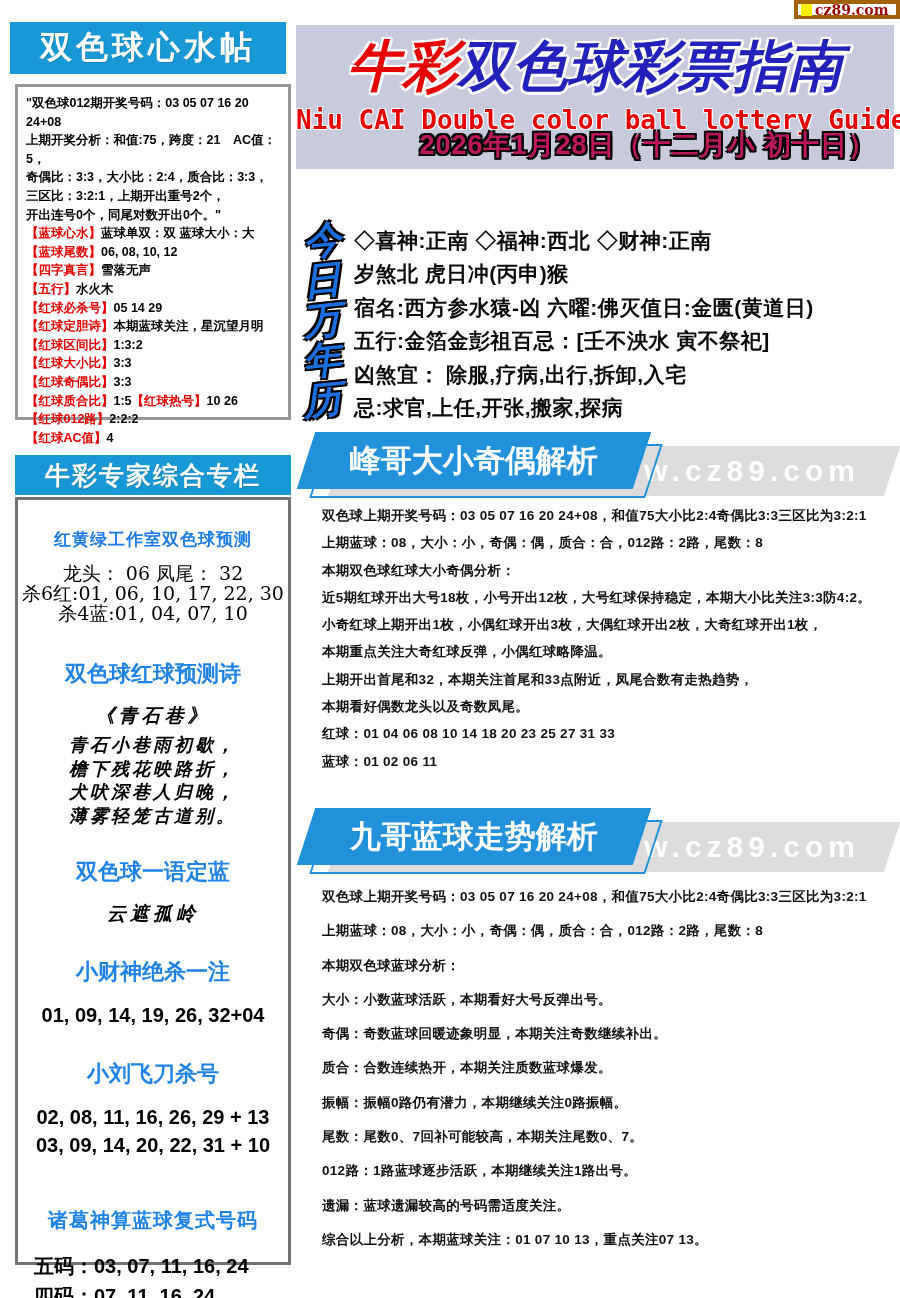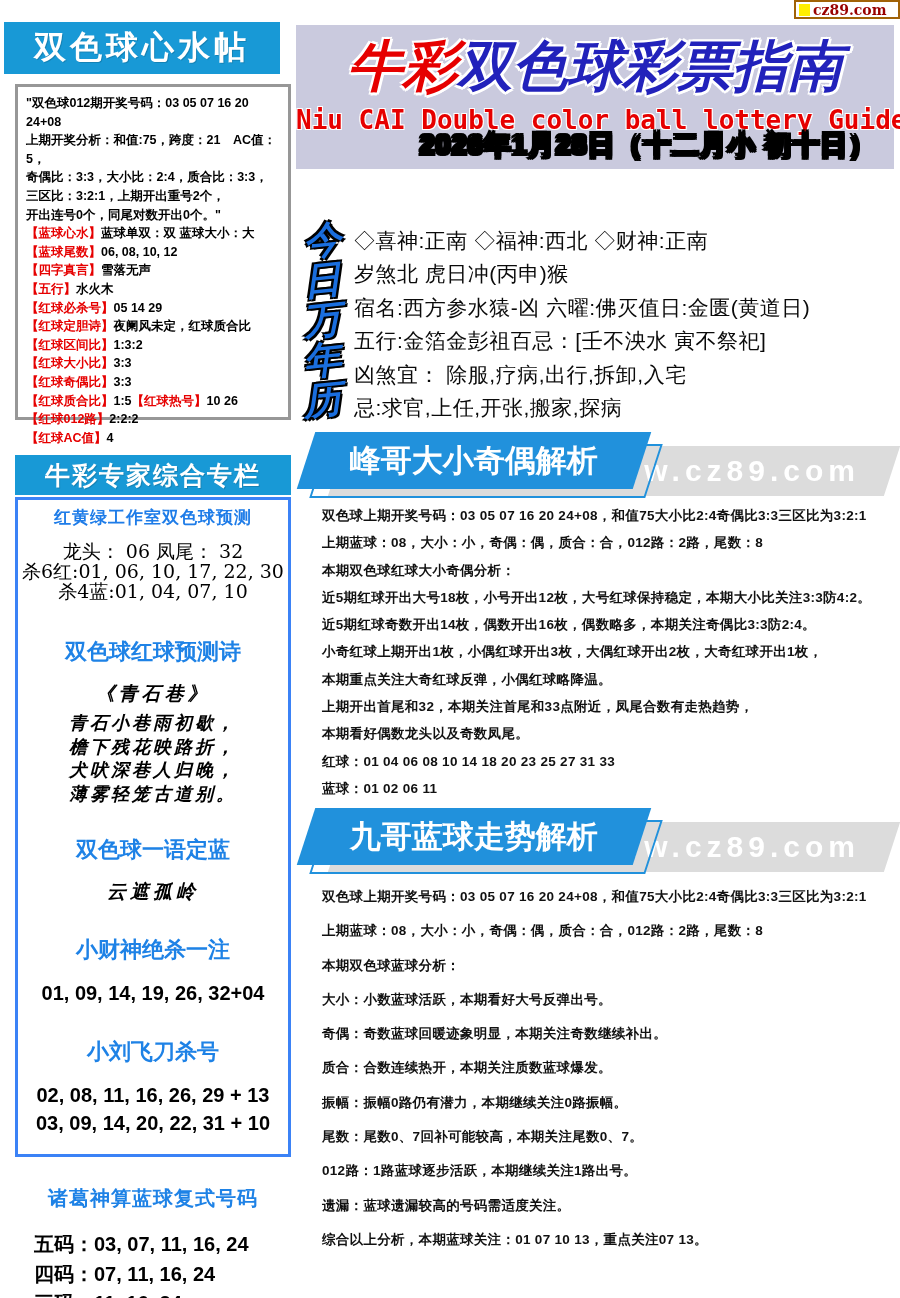--- a/index.html
+++ b/index.html
@@ -6,80 +6,80 @@
   body {
     width:900px; height:1298px; position:relative; background:#ffffff;
     font-family:"Liberation Sans", sans-serif; overflow:hidden;
   }
   .blue-head {
     background:#1899d6; color:#fff; text-align:center;
     font-weight:bold; font-family:"DejaVu Serif", serif;
     display:flex; align-items:center; justify-content:center;
     text-shadow:1px 1px 0 rgba(0,0,0,.15);
   }
-  .head1 { position:absolute; left:4px; top:22px; width:276px; height:52px; font-size:32px; letter-spacing:4px; }
+  .head1 { position:absolute; left:10px; top:22px; width:276px; height:52px; font-size:32px; letter-spacing:4px; }
   .head2 { position:absolute; left:15px; top:455px; width:276px; height:40px; font-size:25px; letter-spacing:2px; }
   .box1 {
     position:absolute; left:15px; top:84px; width:276px; height:336px;
     border:3px solid #979797; background:#fff; padding:7px 6px 0 8px;
   }
   .box1 .iline { font-size:12.5px; font-weight:bold; color:#000; line-height:18.6px; letter-spacing:0; }
   .box1 .hline { font-size:12.5px; font-weight:bold; line-height:18.6px; white-space:nowrap; }
   .seg-red { color:#e60000; }
   .seg-black { color:#000; }
   .box2 {
-    position:absolute; left:15px; top:497px; width:276px; height:660px;
-    border:3px solid #3b82f6; background:#fff; padding:6px 4px 0 4px; text-align:center;
+    position:absolute; left:15px; top:497px; width:276px; height:768px;
+    border:3px solid #737373; background:#fff; padding:28px 4px 0 4px; text-align:center;
   }
   .bluehead-small { color:#1e7ce8; font-size:17px; font-weight:bold; font-family:"DejaVu Serif", serif; letter-spacing:1px; margin-bottom:12px; }
   .serif-line { color:#000; font-size:19px; font-family:"DejaVu Serif", serif; line-height:20px; }
   .bluehead { color:#1e82e6; font-size:22px; font-weight:bold; margin-top:30px; margin-bottom:14px; }
   .bluehead-first { margin-top:36px; }
   .poem-title { color:#000; font-size:19px; font-weight:bold; font-family:"DejaVu Serif", serif; font-style:italic; margin-bottom:4px; letter-spacing:4px; }
   .poem { color:#000; font-size:18px; font-weight:bold; font-family:"DejaVu Serif", serif; font-style:italic; line-height:23.5px; letter-spacing:3px; }
   .nums { color:#000; font-size:20px; font-weight:bold; line-height:28px; }
   .bluehead-small2 { color:#1e82e6; font-size:20px; font-weight:bold; margin-top:48px; margin-bottom:18px; letter-spacing:1px; }
   .kv { color:#000; font-size:20px; font-weight:bold; text-align:left; padding-left:12px; line-height:29.5px; }
   
   .badge {
     position:absolute; right:0; top:0; width:106px; height:19px;
-    background:#fff; border:2px solid #a16207; display:flex; align-items:center; padding-left:3px;
+    background:#fff; border:4px solid #a16207; display:flex; align-items:center; padding-left:3px;
   }
   .badge .sq { width:11px; height:12px; background:#ffee00; margin-right:3px; }
   .badge .bt { color:#990000; font-family:"DejaVu Serif", serif; font-weight:bold; font-size:14px; line-height:1; }
   
   .mast { position:absolute; left:296px; top:25px; width:598px; height:144px; background:#cacade; }
   .mtitle {
     text-align:center; font-family:"DejaVu Serif", serif; font-weight:bold; font-style:italic;
     font-size:55px; line-height:78px; letter-spacing:0px; white-space:nowrap; margin-top:2px;
     text-shadow:-2px -2px 0 #fff, 2px -2px 0 #fff, -2px 2px 0 #fff, 2px 2px 0 #fff, 0 3px 0 #fff, 3px 0 0 #fff;
   }
   .mtitle .tr { color:#e60000; }
   .mtitle .tb { color:#2222bb; }
   .msub {
     text-align:center; color:#e60000; font-family:"DejaVu Sans Mono", monospace; font-weight:bold;
     font-size:26px; line-height:30px; white-space:nowrap;
     text-shadow:-1px -1px 0 #fff, 1px -1px 0 #fff, -1px 1px 0 #fff, 1px 1px 0 #fff;
   }
   .mdate {
-    position:absolute; right:18px; bottom:6px; color:#000000; font-weight:bold; font-size:27px; white-space:nowrap;
+    position:absolute; right:18px; bottom:6px; color:#be185d; font-weight:bold; font-size:27px; white-space:nowrap;
     text-shadow:-2px -2px 0 #000, 2px -2px 0 #000, -2px 2px 0 #000, 2px 2px 0 #000, 0 2px 0 #000, 2px 0 0 #000;
     letter-spacing:1px;
   }
   
   .almanac { position:absolute; left:296px; top:216px; width:600px; display:flex; }
   .alm-title { width:52px; padding-top:4px; }
   .alm-title .ch {
     font-size:38px; font-weight:bold; font-style:italic; color:#1a6ede; line-height:40px; text-align:center;
     font-family:"DejaVu Serif", serif;
     text-shadow:-2px -2px 0 #000, 2px -2px 0 #000, -2px 2px 0 #000, 2px 2px 0 #000;
     transform:rotate(-6deg);
   }
   .alm-lines { flex:1; padding-left:6px; padding-top:8px; }
-  .alm-line { font-size:21px; font-weight:normal; color:#0a0a0a; line-height:33.4px; white-space:nowrap; letter-spacing:0.5px; }
+  .alm-line { font-size:21px; font-weight:bold; color:#0a0a0a; line-height:33.4px; white-space:nowrap; letter-spacing:0.5px; }
   
   .banner { position:absolute; left:296px; width:600px; height:78px; }
   .banner .gray-strip {
     position:absolute; left:40px; right:4px; top:14px; height:50px;
     background:#dcdcdc; transform:skewX(-18deg);
   }
   .banner .site {
     position:absolute; right:36px; top:22px; color:#ffffff; font-weight:bold; font-size:30px;
     letter-spacing:5px; font-family:"Liberation Sans", sans-serif;
   }
@@ -116,21 +116,21 @@
       <div class="iline">奇偶比：3:3，大小比：2:4，质合比：3:3，</div>
       <div class="iline">三区比：3:2:1，上期开出重号2个，</div>
       <div class="iline">开出连号0个，同尾对数开出0个。"</div>
     </div>
   <div id="box1-items">
       <div class="hline"><span class="seg-red">【蓝球心水】</span><span class="seg-black">蓝球单双：双 蓝球大小：大</span></div>
       <div class="hline"><span class="seg-red">【蓝球尾数】</span><span class="seg-black">06, 08, 10, 12</span></div>
       <div class="hline"><span class="seg-red">【四字真言】</span><span class="seg-black">雪落无声</span></div>
       <div class="hline"><span class="seg-red">【五行】</span><span class="seg-black">水火木</span></div>
       <div class="hline"><span class="seg-red">【红球必杀号】</span><span class="seg-black">05 14 29</span></div>
-      <div class="hline"><span class="seg-red">【红球定胆诗】</span><span class="seg-black">夜阑风未定，红球质合比</span></div>
+      <div class="hline"><span class="seg-red">【红球定胆诗】</span><span class="seg-black">本期蓝球关注，星沉望月明</span></div>
       <div class="hline"><span class="seg-red">【红球区间比】</span><span class="seg-black">1:3:2</span></div>
       <div class="hline"><span class="seg-red">【红球大小比】</span><span class="seg-black">3:3</span></div>
       <div class="hline"><span class="seg-red">【红球奇偶比】</span><span class="seg-black">3:3</span></div>
       <div class="hline"><span class="seg-red">【红球质合比】</span><span class="seg-black">1:5</span><span class="seg-red">【红球热号】</span><span class="seg-black">10 26</span></div>
       <div class="hline"><span class="seg-red">【红球012路】</span><span class="seg-black">2:2:2</span></div>
       <div class="hline"><span class="seg-red">【红球AC值】</span><span class="seg-black">4</span></div>
     </div>
 </div>
 
 <div class="blue-head head2">牛彩专家综合专栏</div>
@@ -190,21 +190,20 @@
   <div class="outline-para"></div>
   <div class="blue-para">
     <span>峰哥大小奇偶解析</span>
   </div>
 </div>
 <div class="sec-lines" id="sec0-lines">
     <div class="sline">双色球上期开奖号码：03 05 07 16 20 24+08，和值75大小比2:4奇偶比3:3三区比为3:2:1</div>
     <div class="sline">上期蓝球：08，大小：小，奇偶：偶，质合：合，012路：2路，尾数：8</div>
     <div class="sline">本期双色球红球大小奇偶分析：</div>
     <div class="sline">近5期红球开出大号18枚，小号开出12枚，大号红球保持稳定，本期大小比关注3:3防4:2。</div>
-    <div class="sline">近5期红球奇数开出14枚，偶数开出16枚，偶数略多，本期关注奇偶比3:3防2:4。</div>
     <div class="sline">小奇红球上期开出1枚，小偶红球开出3枚，大偶红球开出2枚，大奇红球开出1枚，</div>
     <div class="sline">本期重点关注大奇红球反弹，小偶红球略降温。</div>
     <div class="sline">上期开出首尾和32，本期关注首尾和33点附近，凤尾合数有走热趋势，</div>
     <div class="sline">本期看好偶数龙头以及奇数凤尾。</div>
     <div class="sline">红球：01 04 06 08 10 14 18 20 23 25 27 31 33</div>
     <div class="sline">蓝球：01 02 06 11</div>
   </div>
 
 <div class="banner" style="top:808px;">
   <div class="gray-strip"></div>

